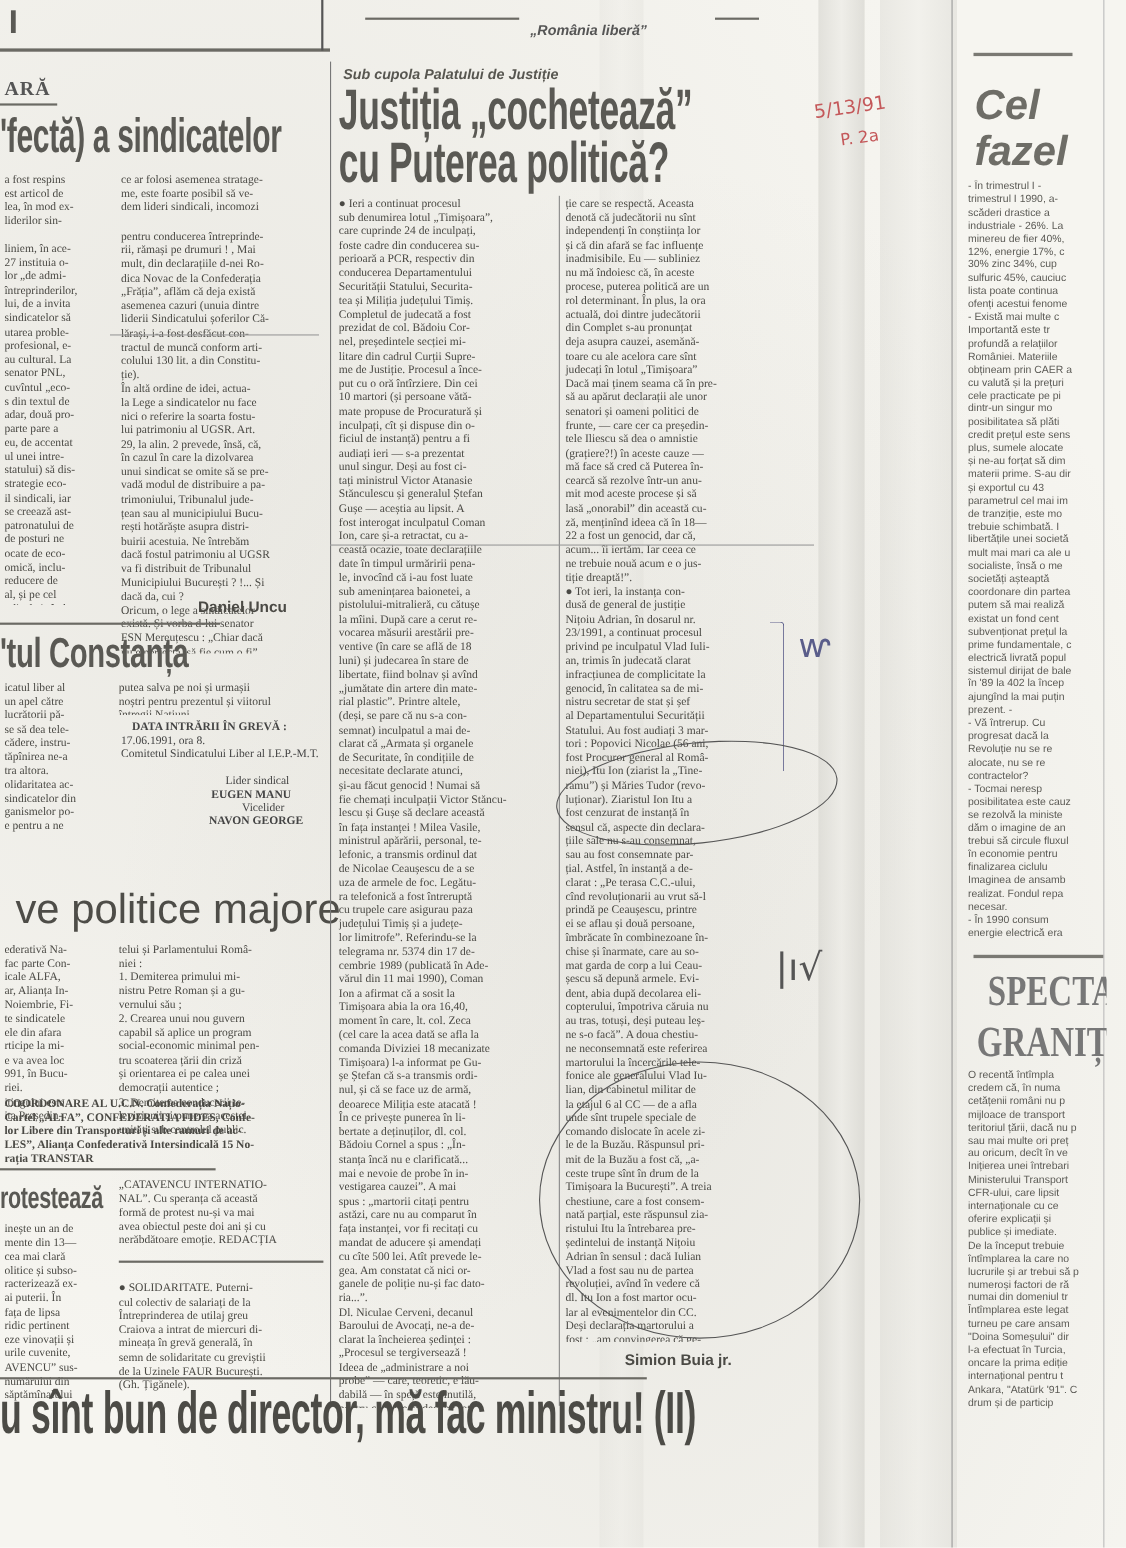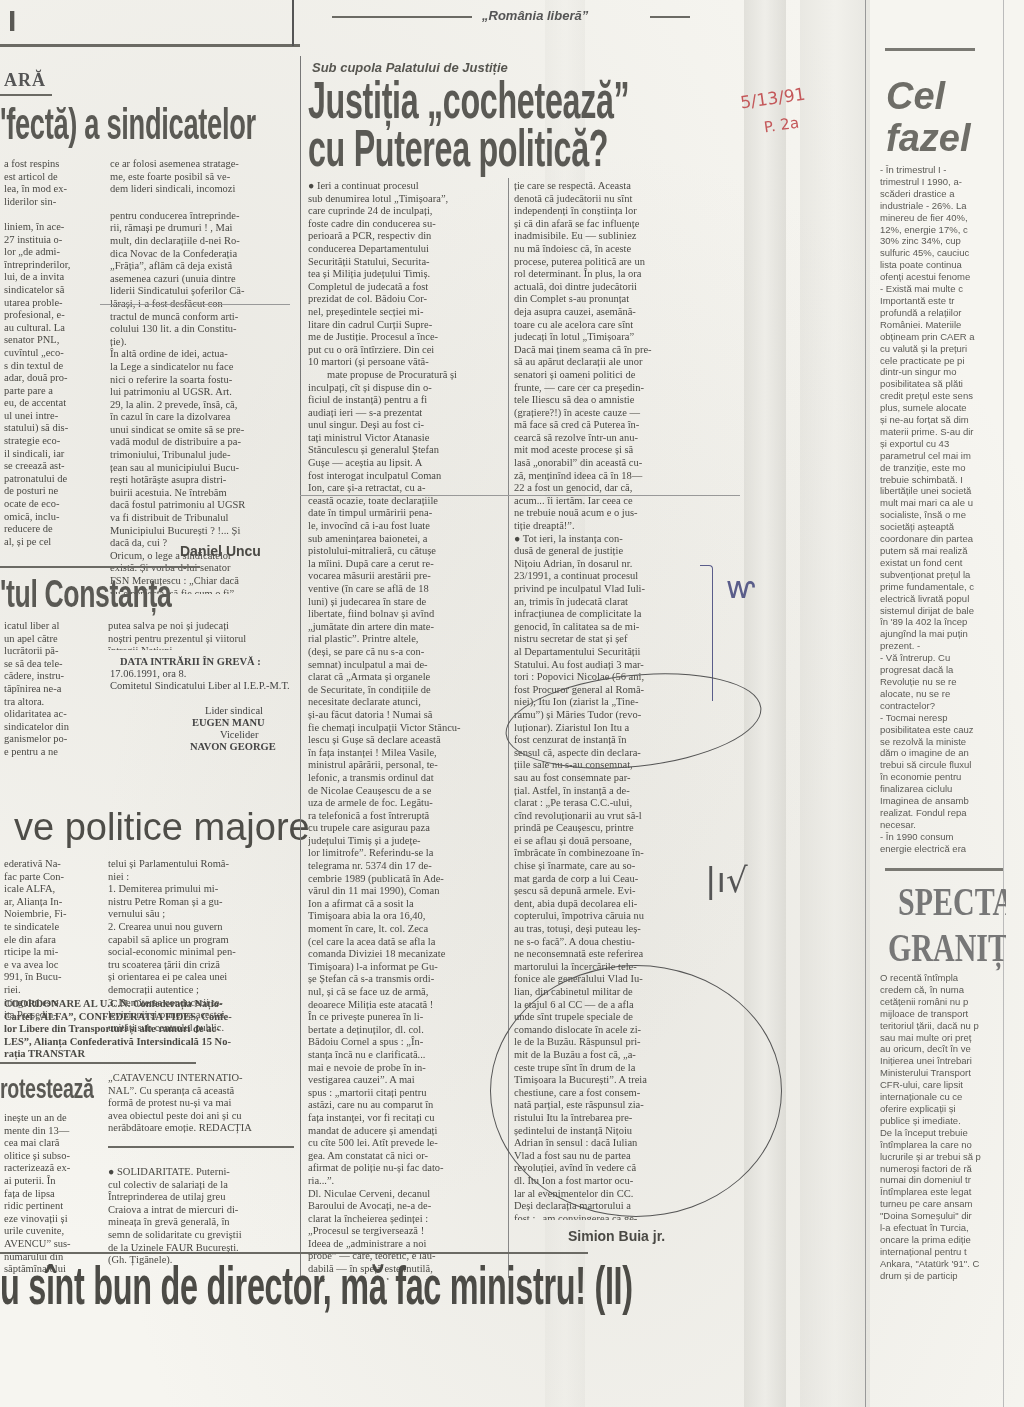--- a/index.html
+++ b/index.html
@@ -29,21 +29,21 @@
   <div class="strip" style="left:744px;top:0;width:42px;height:1407px;opacity:.7"></div>
   <div class="strip" style="left:800px;top:0;width:70px;height:1407px;opacity:.45"></div>
   <div class="strip" style="left:545px;top:0;width:40px;height:1407px;opacity:.25"></div>
   <div class="vrule" style="left:1003px;top:0;height:1407px;background:#bbb"></div>
 
   <div class="abs cond" style="left:8px;top:4px;font-size:30px;">I</div>
   <div class="rule" style="left:0;top:44px;width:300px;height:3px"></div>
   <div class="vrule" style="left:292px;top:0;height:46px;width:2px;background:#555"></div>
 
   <div class="rule" style="left:332px;top:16px;width:140px;height:2px"></div>
-  <div class="abs" style="left:482px;top:8px;font-family:'Liberation Sans',sans-serif;font-style:italic;font-weight:bold;font-size:13px;color:#555">„România liberă”</div>
+  <div class="abs" style="left:482px;top:20px;font-family:'Liberation Sans',sans-serif;font-style:italic;font-weight:bold;font-size:13px;color:#555">„România liberă”</div>
   <div class="rule" style="left:650px;top:16px;width:40px;height:2px"></div>
 
   <div class="abs handnote" style="left:740px;top:88px">5/13/91</div>
   <div class="abs handnote" style="left:764px;top:116px;font-size:15px">P. 2a</div>
 
   <div class="abs" style="left:4px;top:70px;font-family:'Liberation Serif',serif;font-weight:bold;font-size:18px;color:#555;letter-spacing:1px">ARĂ</div>
   <div class="rule" style="left:0;top:94px;width:52px;height:2px"></div>
   <div class="abs cond" style="left:0;top:100px;font-size:44px;line-height:48px;transform:scaleX(.62);white-space:nowrap">'fectă) a sindicatelor</div>
 
   <div class="abs txt" style="left:4px;top:158px;width:100px;height:392px">
@@ -136,21 +136,21 @@
         <div style="white-space: nowrap;">tăpînirea ne-a</div>
         <div style="white-space: nowrap;">tra altora.</div>
         <div style="white-space: nowrap;">olidaritatea ac-</div>
         <div style="white-space: nowrap;">sindicatelor din</div>
         <div style="white-space: nowrap;">ganismelor po-</div>
         <div style="white-space: nowrap;">e pentru a ne</div>
       </div>
     </div>
   <div class="abs txt" style="left:108px;top:620px;width:185px;height:30px">
       <div id="cc2">
-        <div style="white-space: nowrap;">putea salva pe noi și judecați</div>
+        <div style="white-space: nowrap;">putea salva pe noi și urmașii</div>
         <div style="white-space: nowrap;">noștri pentru prezentul și viitorul</div>
         <div style="white-space: nowrap;">întregii Națiuni.</div>
       </div>
     </div>
   <div class="abs" style="left:120px;top:656px;font-size:10.5px;font-weight:bold;color:#444">DATA INTRĂRII ÎN GREVĂ :</div>
   <div class="abs" style="left:110px;top:668px;font-size:10.5px;color:#444">17.06.1991, ora 8.</div>
   <div class="abs" style="left:110px;top:680px;width:180px;font-size:10.5px;line-height:12.6px;color:#444">Comitetul Sindicatului Liber al I.E.P.-M.T.</div>
   <div class="abs" style="left:205px;top:705px;font-size:10.5px;color:#444">Lider sindical</div>
   <div class="abs" style="left:192px;top:717px;font-size:10.5px;font-weight:bold;color:#444">EUGEN MANU</div>
   <div class="abs" style="left:220px;top:729px;font-size:10.5px;color:#444">Vicelider</div>
@@ -260,21 +260,21 @@
         <div style="white-space: nowrap;">conducerea Departamentului</div>
         <div style="white-space: nowrap;">Securității Statului, Securita-</div>
         <div style="white-space: nowrap;">tea și Miliția județului Timiș.</div>
         <div style="white-space: nowrap;">Completul de judecată a fost</div>
         <div style="white-space: nowrap;">prezidat de col. Bădoiu Cor-</div>
         <div style="white-space: nowrap;">nel, președintele secției mi-</div>
         <div style="white-space: nowrap;">litare din cadrul Curții Supre-</div>
         <div style="white-space: nowrap;">me de Justiție. Procesul a înce-</div>
         <div style="white-space: nowrap;">put cu o oră întîrziere. Din cei</div>
         <div style="white-space: nowrap;">10 martori (și persoane vătă-</div>
-        <div style="white-space: nowrap; margin-left: 19px;">mate propuse de Procuratură și</div>
+        <div style="white-space: nowrap;">mate propuse de Procuratură și</div>
         <div style="white-space: nowrap;">inculpați, cît și dispuse din o-</div>
         <div style="white-space: nowrap;">ficiul de instanță) pentru a fi</div>
         <div style="white-space: nowrap;">audiați ieri — s-a prezentat</div>
         <div style="white-space: nowrap;">unul singur. Deși au fost ci-</div>
         <div style="white-space: nowrap;">tați ministrul Victor Atanasie</div>
         <div style="white-space: nowrap;">Stănculescu și generalul Ștefan</div>
         <div style="white-space: nowrap;">Gușe — aceștia au lipsit. A</div>
         <div style="white-space: nowrap;">fost interogat inculpatul Coman</div>
         <div style="white-space: nowrap;">Ion, care și-a retractat, cu a-</div>
         <div style="white-space: nowrap;">ceastă ocazie, toate declarațiile</div>
@@ -287,21 +287,21 @@
         <div style="white-space: nowrap;">ventive (în care se află de 18</div>
         <div style="white-space: nowrap;">luni) și judecarea în stare de</div>
         <div style="white-space: nowrap;">libertate, fiind bolnav și avînd</div>
         <div style="white-space: nowrap;">„jumătate din artere din mate-</div>
         <div style="white-space: nowrap;">rial plastic”. Printre altele,</div>
         <div style="white-space: nowrap;">(deși, se pare că nu s-a con-</div>
         <div style="white-space: nowrap;">semnat) inculpatul a mai de-</div>
         <div style="white-space: nowrap;">clarat că „Armata și organele</div>
         <div style="white-space: nowrap;">de Securitate, în condițiile de</div>
         <div style="white-space: nowrap;">necesitate declarate atunci,</div>
-        <div style="white-space: nowrap;">și-au făcut datoria ! Numai să</div>
+        <div style="white-space: nowrap;">și-au făcut genocid ! Numai să</div>
         <div style="white-space: nowrap;">fie chemați inculpații Victor Stăncu-</div>
         <div style="white-space: nowrap;">lescu și Gușe să declare această</div>
         <div style="white-space: nowrap;">în fața instanței ! Milea Vasile,</div>
         <div style="white-space: nowrap;">ministrul apărării, personal, te-</div>
         <div style="white-space: nowrap;">lefonic, a transmis ordinul dat</div>
         <div style="white-space: nowrap;">de Nicolae Ceaușescu de a se</div>
         <div style="white-space: nowrap;">uza de armele de foc. Legătu-</div>
         <div style="white-space: nowrap;">ra telefonică a fost întreruptă</div>
         <div style="white-space: nowrap;">cu trupele care asigurau paza</div>
         <div style="white-space: nowrap;">județului Timiș și a județe-</div>
@@ -323,21 +323,21 @@
         <div style="white-space: nowrap;">Bădoiu Cornel a spus : „În-</div>
         <div style="white-space: nowrap;">stanța încă nu e clarificată...</div>
         <div style="white-space: nowrap;">mai e nevoie de probe în in-</div>
         <div style="white-space: nowrap;">vestigarea cauzei”. A mai</div>
         <div style="white-space: nowrap;">spus : „martorii citați pentru</div>
         <div style="white-space: nowrap;">astăzi, care nu au comparut în</div>
         <div style="white-space: nowrap;">fața instanței, vor fi recitați cu</div>
         <div style="white-space: nowrap;">mandat de aducere și amendați</div>
         <div style="white-space: nowrap;">cu cîte 500 lei. Atît prevede le-</div>
         <div style="white-space: nowrap;">gea. Am constatat că nici or-</div>
-        <div style="white-space: nowrap;">afirmat de poliție nu-și fac dato-</div>
+        <div style="white-space: nowrap;">ganele de poliție nu-și fac dato-</div>
         <div style="white-space: nowrap;">ria...”.</div>
         <div style="white-space: nowrap;">Dl. Niculae Cerveni, decanul</div>
         <div style="white-space: nowrap;">Baroului de Avocați, ne-a de-</div>
         <div style="white-space: nowrap;">clarat la încheierea ședinței :</div>
         <div style="white-space: nowrap;">„Procesul se tergiversează !</div>
         <div style="white-space: nowrap;">Ideea de „administrare a noi</div>
         <div style="white-space: nowrap;">probe” — care, teoretic, e lău-</div>
         <div style="white-space: nowrap;">dabilă — în speță este inutilă,</div>
         <div style="white-space: nowrap;">pentru că orice ar declara toți</div>
       </div>

